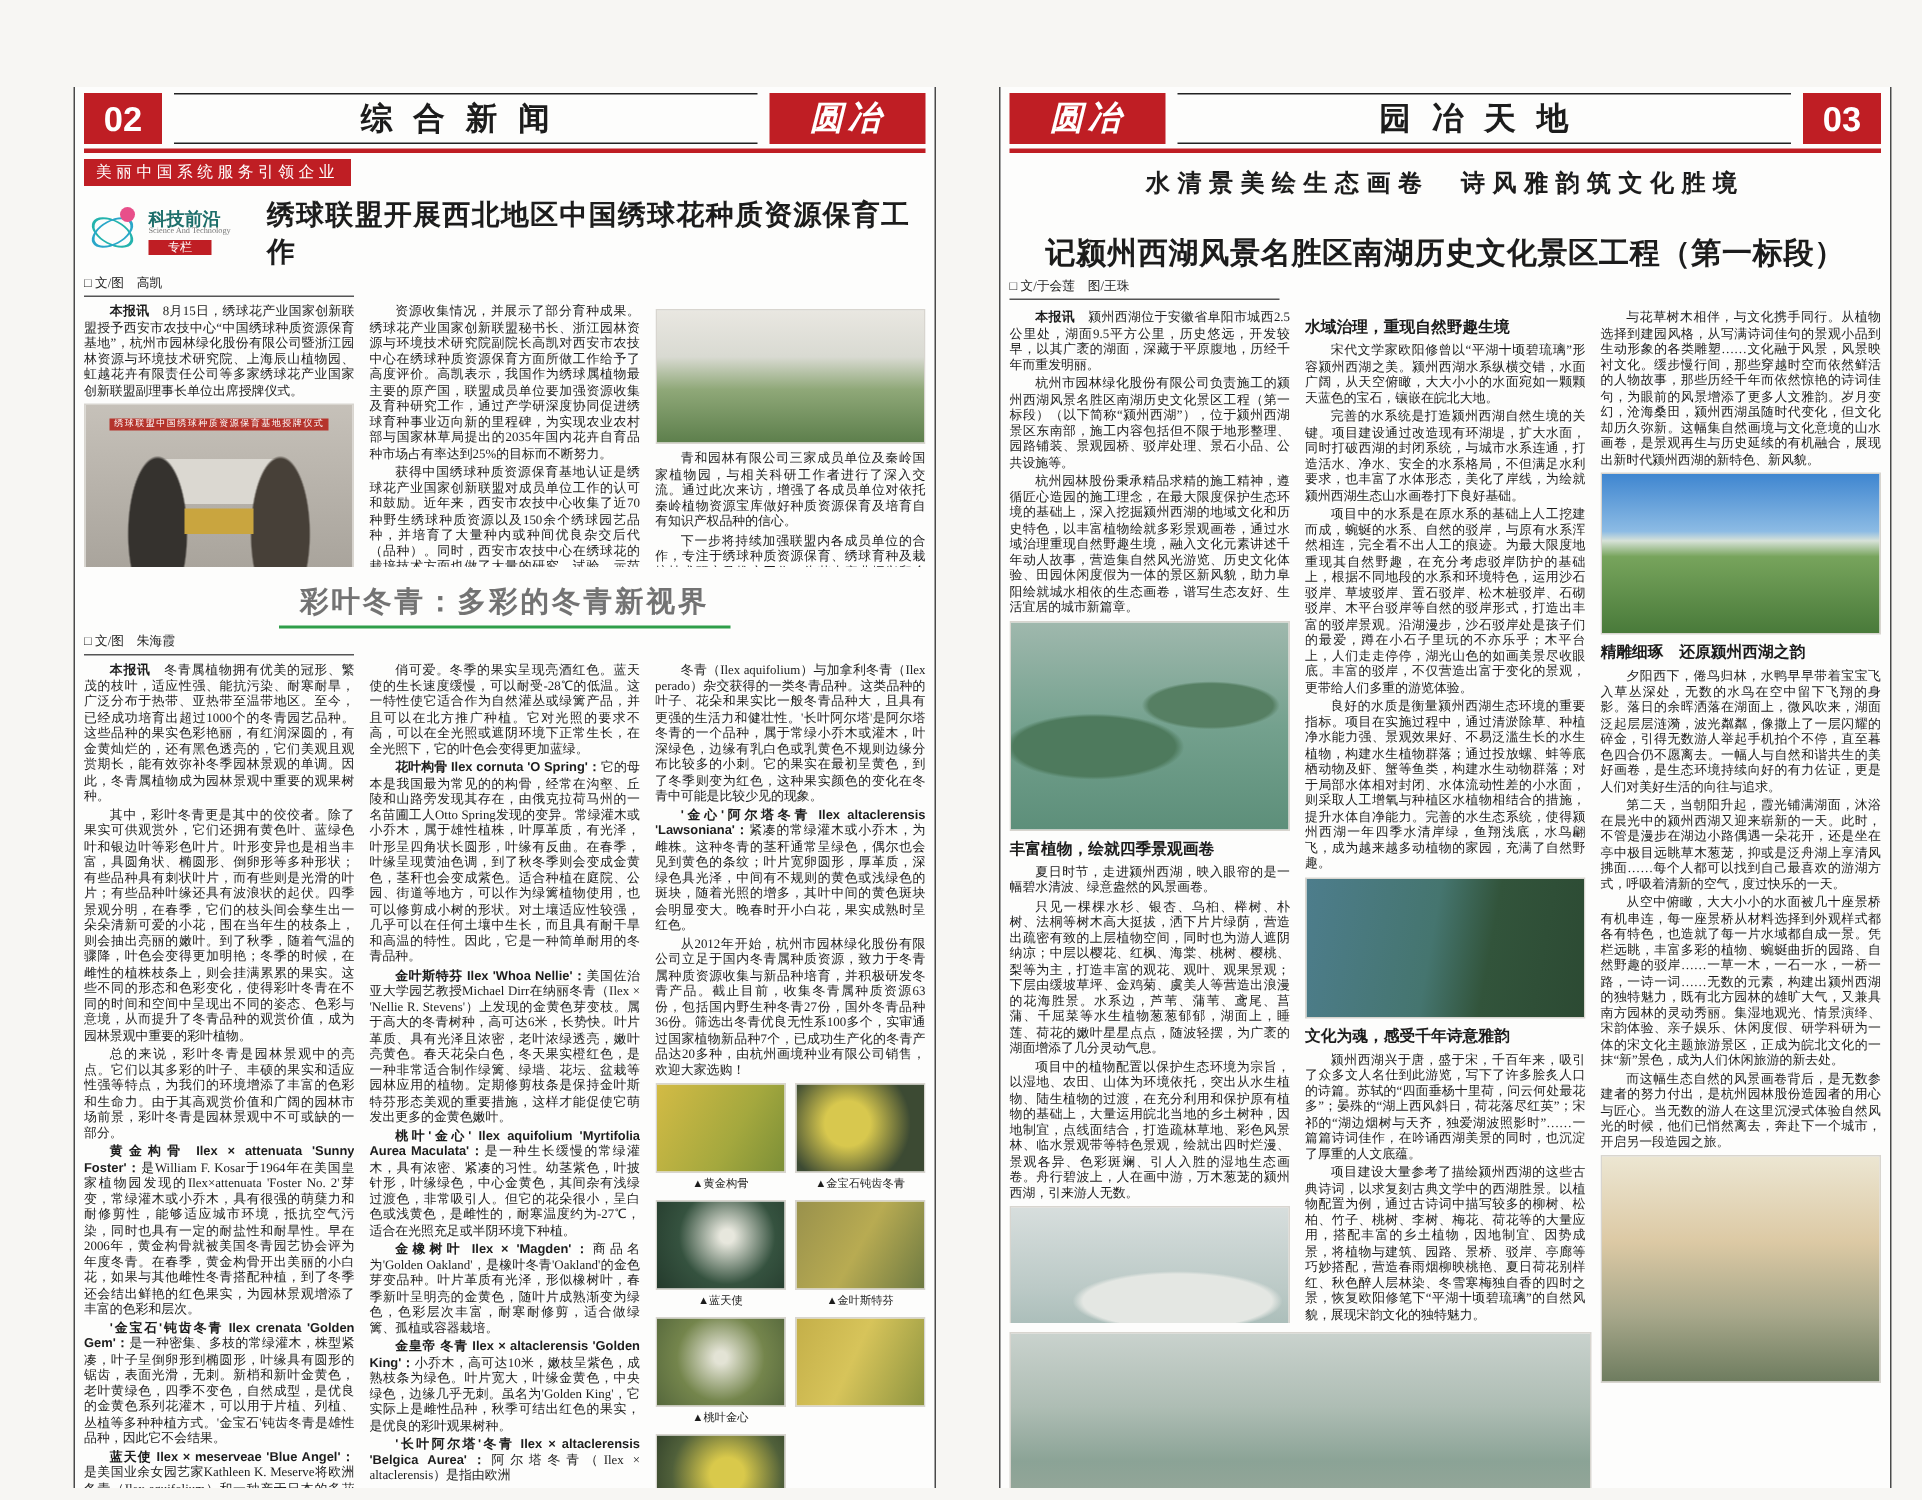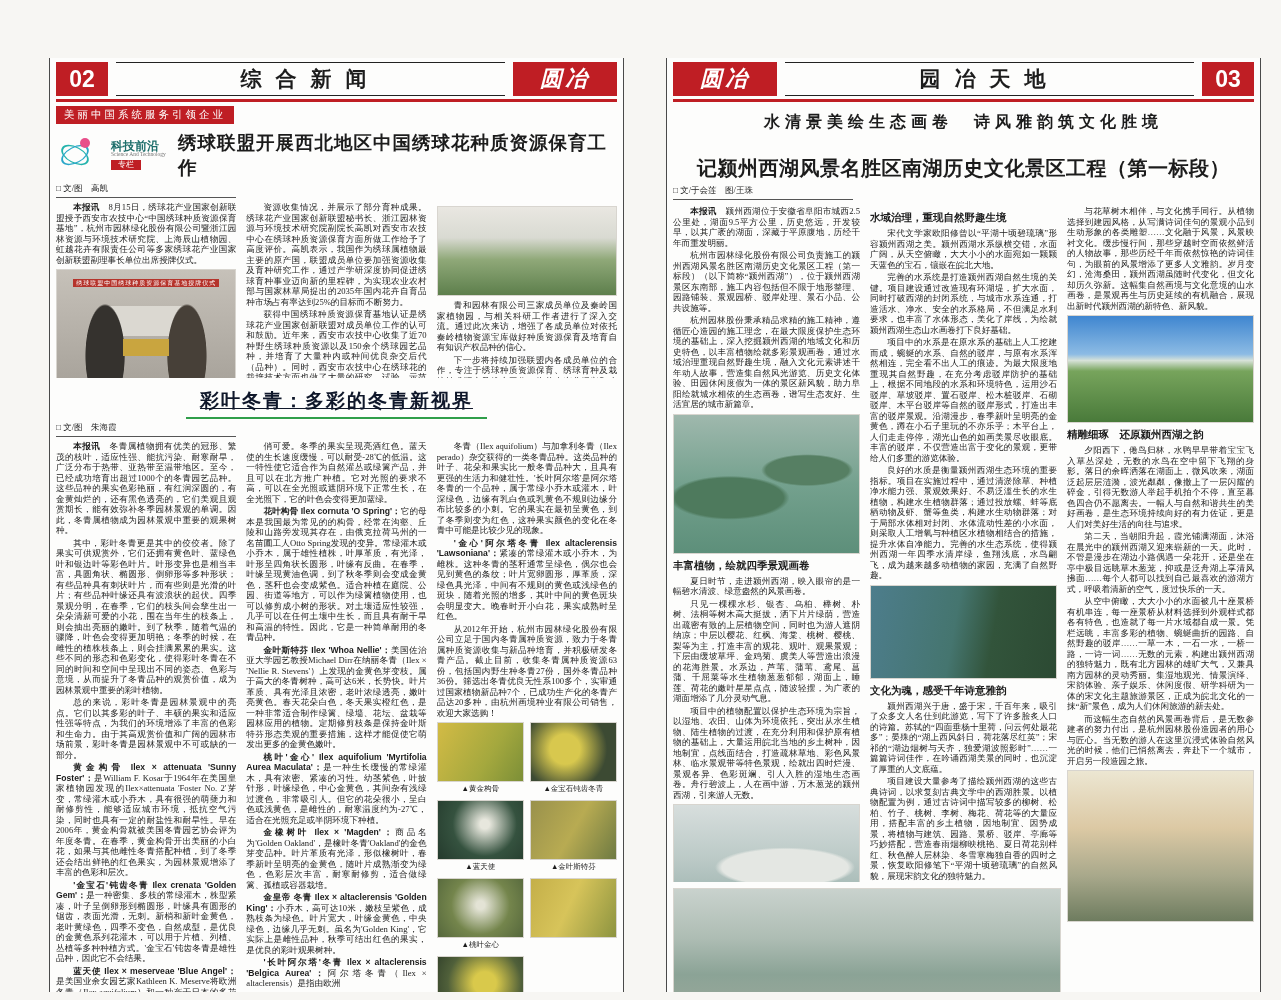--- a/index.html
+++ b/index.html
@@ -19,33 +19,33 @@
   .byline{font-size:8.5px;color:#222;border-bottom:1px solid #555;padding-bottom:2px;margin:3px 0 4px;width:180px;}
   .cols{display:flex;gap:10px;}
   .col{flex:1;min-width:0;overflow:hidden;}
   .para{text-indent:2em;text-align:justify;margin:0 0 2px;font-size:8.6px;line-height:10.5px;}
   .para b{font-family:"Liberation Sans",sans-serif;font-weight:bold;}
   .subhead{font-family:"Liberation Sans",sans-serif;font-weight:bold;font-size:10.5px;margin:5px 0 3px;}
   .photo{position:relative;margin:4px 0;overflow:hidden;border:1px solid #d8d5cf;}
   .photo-label{position:absolute;top:9px;left:9%;right:9%;background:#b5342c;color:#fff;font-size:6px;line-height:8px;text-align:center;letter-spacing:1px;}
   
   .a1-head{display:flex;align-items:center;margin-top:6px;}
-  .logo-block{width:122px;flex:0 0 122px;display:flex;align-items:center;gap:17px;}
+  .logo-block{width:122px;flex:0 0 122px;display:flex;align-items:center;gap:5px;}
   .atom{width:38px;height:38px;position:relative;flex:0 0 38px;}
   .atom i{position:absolute;inset:4px;border:2.5px solid #24b3ad;border-radius:50%;transform:rotate(28deg) scaleY(.55);}
   .atom i:nth-child(2){transform:rotate(-28deg) scaleY(.55);border-color:#2aa7c9;}
   .atom s{position:absolute;width:10px;height:10px;background:#e84f8a;border-radius:50%;top:2px;right:4px;}
   .logo-txt{display:flex;flex-direction:column;line-height:1.05;}
   .logo-title{font-family:"Liberation Sans",sans-serif;font-weight:bold;font-size:12px;color:#1d6e6a;}
   .logo-sub{font-size:5.5px;color:#777;}
-  .logo-tag{background:#bf1e24;color:#fff;font-size:8px;width:30px;text-align:center;margin-top:2px;padding:1px 0;}
+  .logo-tag{background:#bf1e24;color:#fff;font-size:8px;width:42px;text-align:center;margin-top:2px;padding:1px 0;}
   .a1-title{flex:1;text-align:left;font-family:"Liberation Sans",sans-serif;font-weight:bold;font-size:18.5px;letter-spacing:1px;}
   .a1cols{height:176px;overflow:hidden;}
   
-  .a2-title{margin:10px auto 2px;text-align:center;font-family:"Liberation Sans",sans-serif;font-weight:bold;font-size:19px;color:#0f172a;letter-spacing:2px;width:fit-content;border-bottom:2.5px solid #2f9e49;padding:0 14px 3px;text-decoration:underline;}
+  .a2-title{margin:10px auto 2px;text-align:center;font-family:"Liberation Sans",sans-serif;font-weight:bold;font-size:19px;color:#737373;letter-spacing:2px;width:fit-content;border-bottom:2.5px solid #2f9e49;padding:0 14px 3px;}
   .a2cols{height:560px;overflow:hidden;}
   .pgrid{display:grid;grid-template-columns:1fr 1fr;gap:2px 6px;margin-top:4px;}
   .pcell{display:flex;flex-direction:column;}
   .pimg{height:58px;border:1px solid #d8d5cf;}
   .pcap{font-size:7.5px;text-align:center;padding:2px 0 4px;}
   
   .r-subtitle{text-align:center;font-size:16px;font-weight:bold;letter-spacing:5px;margin-top:10px;}
   .r-title{text-align:center;font-family:"Liberation Sans",sans-serif;font-weight:bold;font-size:20px;margin-top:22px;letter-spacing:.5px;}
   .rcols{position:relative;height:806px;margin-top:6px;}
   .rcols .cols{height:100%;}
@@ -207,21 +207,21 @@
             <p class="para">只见一棵棵水杉、银杏、乌桕、榉树、朴树、法桐等树木高大挺拔，洒下片片绿荫，营造出疏密有致的上层植物空间，同时也为游人遮阴纳凉；中层以樱花、红枫、海棠、桃树、樱桃、梨等为主，打造丰富的观花、观叶、观果景观；下层由缓坡草坪、金鸡菊、虞美人等营造出浪漫的花海胜景。水系边，芦苇、蒲苇、鸢尾、菖蒲、千屈菜等水生植物葱葱郁郁，湖面上，睡莲、荷花的嫩叶星星点点，随波轻摆，为广袤的湖面增添了几分灵动气息。</p>
             <p class="para">项目中的植物配置以保护生态环境为宗旨，以湿地、农田、山体为环境依托，突出从水生植物、陆生植物的过渡，在充分利用和保护原有植物的基础上，大量运用皖北当地的乡土树种，因地制宜，点线面结合，打造疏林草地、彩色风景林、临水景观带等特色景观，绘就出四时烂漫、景观各异、色彩斑斓、引人入胜的湿地生态画卷。舟行碧波上，人在画中游，万木葱茏的颍州西湖，引来游人无数。</p>
             <div class="photo ph-aerial2" style="height: 96px;"></div>
           </div>
       </div>
       <div class="col">
         <div class="clip">
             <div class="subhead">水域治理，重现自然野趣生境</div>
             <p class="para">宋代文学家欧阳修曾以“平湖十顷碧琉璃”形容颍州西湖之美。颍州西湖水系纵横交错，水面广阔，从天空俯瞰，大大小小的水面宛如一颗颗天蓝色的宝石，镶嵌在皖北大地。</p>
             <p class="para">完善的水系统是打造颍州西湖自然生境的关键。项目建设通过改造现有环湖堤，扩大水面，同时打破西湖的封闭系统，与城市水系连通，打造活水、净水、安全的水系格局，不但满足水利要求，也丰富了水体形态，美化了岸线，为绘就颍州西湖生态山水画卷打下良好基础。</p>
-            <p class="para">项目中的水系是在原水系的基础上人工挖建而成，蜿蜒的水系、自然的驳岸，与原有水系浑然相连，完全看不出人工的痕迹。为最大限度地重现其自然野趣，在充分考虑驳岸防护的基础上，根据不同地段的水系和环境特色，运用沙石驳岸、草坡驳岸、置石驳岸、松木桩驳岸、石砌驳岸、木平台驳岸等自然的驳岸形式，打造出丰富的驳岸景观。沿湖漫步，春季新叶呈明亮的金黄色，蹲在小石子里玩的不亦乐乎；木平台上，人们走走停停，湖光山色的如画美景尽收眼底。丰富的驳岸，不仅营造出富于变化的景观，更带给人们多重的游览体验。</p>
+            <p class="para">项目中的水系是在原水系的基础上人工挖建而成，蜿蜒的水系、自然的驳岸，与原有水系浑然相连，完全看不出人工的痕迹。为最大限度地重现其自然野趣，在充分考虑驳岸防护的基础上，根据不同地段的水系和环境特色，运用沙石驳岸、草坡驳岸、置石驳岸、松木桩驳岸、石砌驳岸、木平台驳岸等自然的驳岸形式，打造出丰富的驳岸景观。沿湖漫步，沙石驳岸处是孩子们的最爱，蹲在小石子里玩的不亦乐乎；木平台上，人们走走停停，湖光山色的如画美景尽收眼底。丰富的驳岸，不仅营造出富于变化的景观，更带给人们多重的游览体验。</p>
             <p class="para">良好的水质是衡量颍州西湖生态环境的重要指标。项目在实施过程中，通过清淤除草、种植净水能力强、景观效果好、不易泛滥生长的水生植物，构建水生植物群落；通过投放螺、蚌等底栖动物及虾、蟹等鱼类，构建水生动物群落；对于局部水体相对封闭、水体流动性差的小水面，则采取人工增氧与种植区水植物相结合的措施，提升水体自净能力。完善的水生态系统，使得颍州西湖一年四季水清岸绿，鱼翔浅底，水鸟翩飞，成为越来越多动植物的家园，充满了自然野趣。</p>
             <div class="photo ph-boardwalk" style="height: 92px;"></div>
             <div class="subhead">文化为魂，感受千年诗意雅韵</div>
             <p class="para">颍州西湖兴于唐，盛于宋，千百年来，吸引了众多文人名仕到此游览，写下了许多脍炙人口的诗篇。苏轼的“四面垂杨十里荷，问云何处最花多”；晏殊的“湖上西风斜日，荷花落尽红英”；宋祁的“湖边烟树与天齐，独爱湖波照影时”……一篇篇诗词佳作，在吟诵西湖美景的同时，也沉淀了厚重的人文底蕴。</p>
             <p class="para">项目建设大量参考了描绘颍州西湖的这些古典诗词，以求复刻古典文学中的西湖胜景。以植物配置为例，通过古诗词中描写较多的柳树、松柏、竹子、桃树、李树、梅花、荷花等的大量应用，搭配丰富的乡土植物，因地制宜、因势成景，将植物与建筑、园路、景桥、驳岸、亭廊等巧妙搭配，营造春雨烟柳映桃艳、夏日荷花别样红、秋色醉人层林染、冬雪寒梅独自香的四时之景，恢复欧阳修笔下“平湖十顷碧琉璃”的自然风貌，展现宋韵文化的独特魅力。</p>
           </div>
       </div>
       <div class="col">
           <p class="para">与花草树木相伴，与文化携手同行。从植物选择到建园风格，从写满诗词佳句的景观小品到生动形象的各类雕塑……文化融于风景，风景映衬文化。缓步慢行间，那些穿越时空而依然鲜活的人物故事，那些历经千年而依然惊艳的诗词佳句，为眼前的风景增添了更多人文雅韵。岁月变幻，沧海桑田，颍州西湖虽随时代变化，但文化却历久弥新。这幅集自然画境与文化意境的山水画卷，是景观再生与历史延续的有机融合，展现出新时代颍州西湖的新特色、新风貌。</p>
           <div class="photo ph-lotus" style="height: 106px;"></div>

